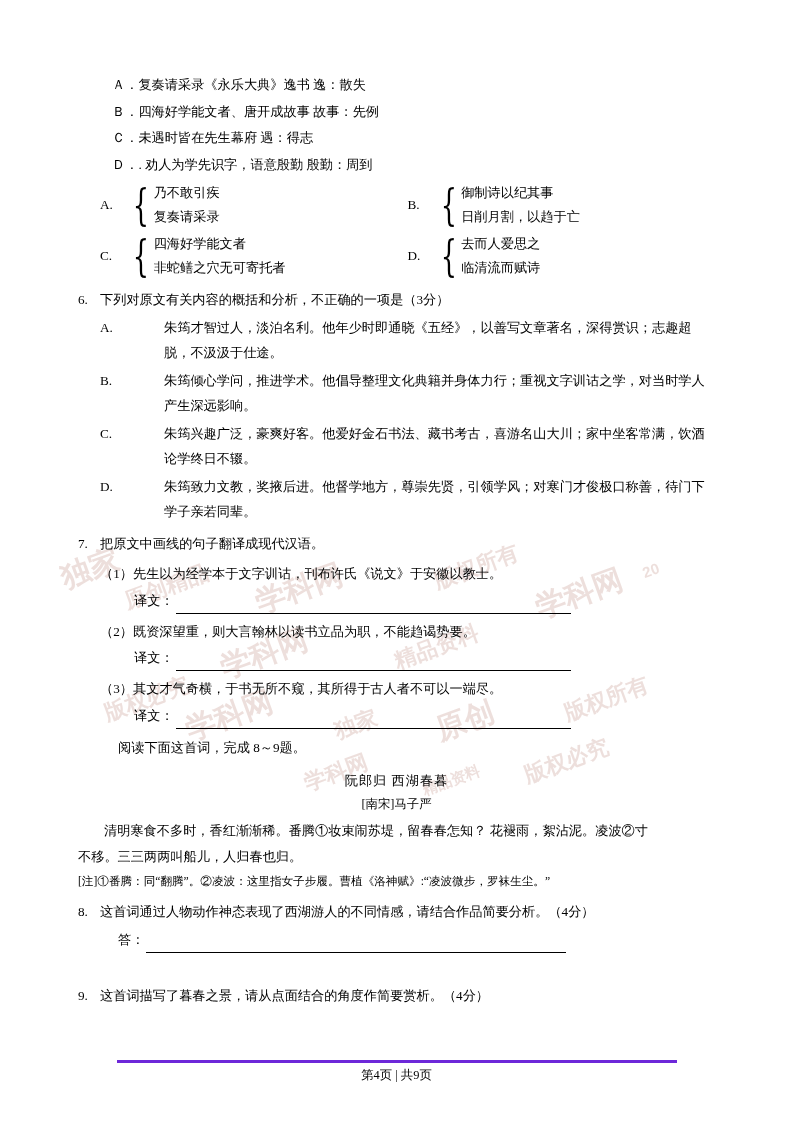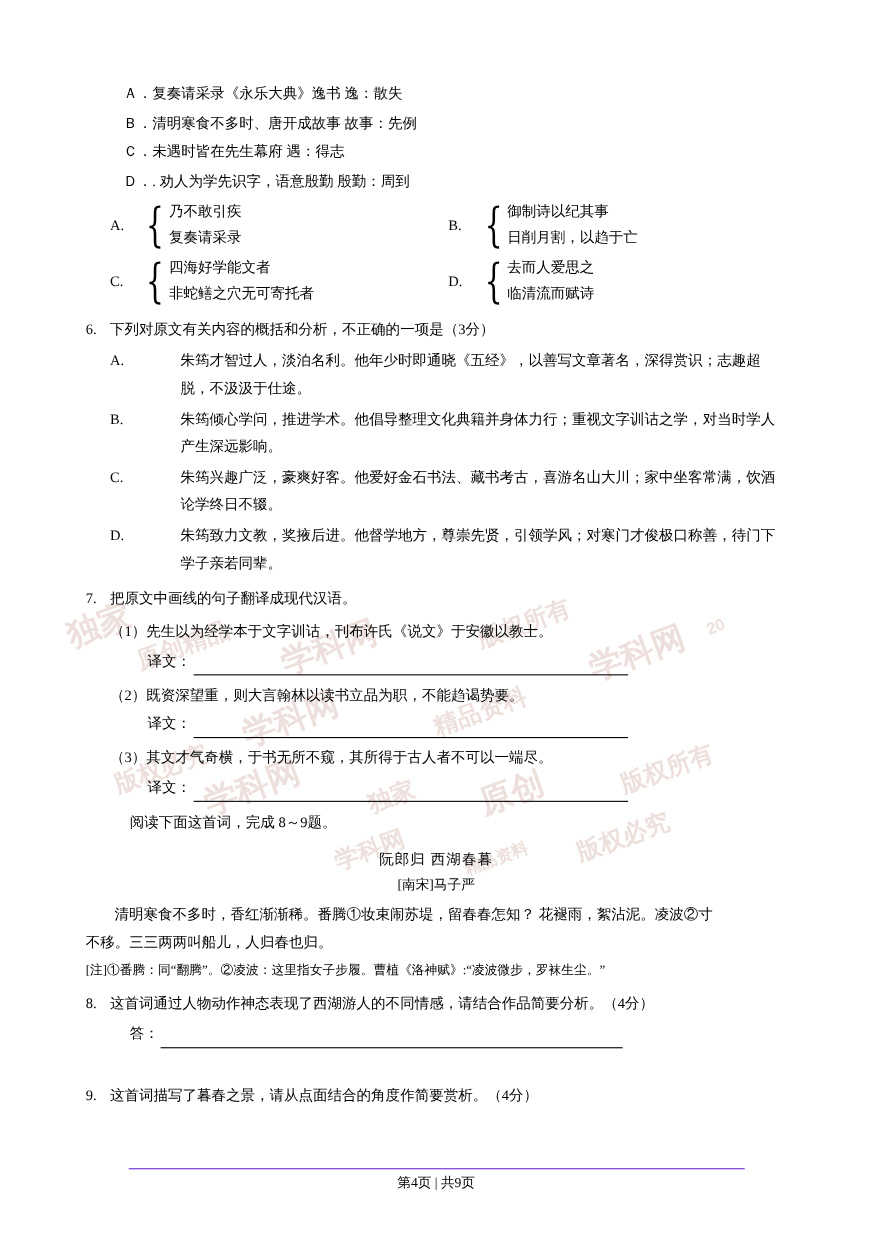--- a/index.html
+++ b/index.html
@@ -109,21 +109,20 @@
     font-family: "DejaVu Serif", serif;
     transform: scaleX(0.75) scaleY(1.25);
     color: #000;
     margin-right: 2px;
   }
   .pair-lines {
     display: flex;
     flex-direction: column;
     line-height: 1.8;
     font-size: 13.2px;
-    font-family: Liberation Mono, monospace;
   }
 
   .trans-q {
     padding-left: 22px;
     margin-top: 4px;
   }
   .ans-line {
     padding-left: 56px;
     margin: 1px 0 5px 0;
     display: flex;
@@ -169,21 +168,21 @@
     position: absolute;
     left: 0;
     bottom: 38px;
     width: 793px;
     text-align: center;
     font-size: 12.4px;
     z-index: 3;
   }
   .footer-inner {
     display: inline-block;
-    border-top: 1px solid #6d28d9;
+    border-top: 3px solid #6d28d9;
     padding: 4px 0 0 0;
     width: 560px;
   }
 </style>
 </head>
 <body>
 
 <div class="page">
 
   <div class="watermark">
@@ -202,21 +201,21 @@
     <div class="wm mid" style="left:560px; top:700px; transform: rotate(-20deg);">版权所有</div>
     <div class="wm mid" style="left:300px; top:770px; transform: rotate(-20deg);">学科网</div>
     <div class="wm sm" style="left:420px; top:782px; transform: rotate(-20deg);">精品资料</div>
     <div class="wm mid" style="left:520px; top:762px; transform: rotate(-20deg);">版权必究</div>
   </div>
 
   <div class="content">
 
     <div>
       <div class="choice-line">Ａ．复奏请采录《永乐大典》逸书    逸：散失</div>
-      <div class="choice-line">Ｂ．清明寒食不多时、唐开成故事   故事：先例</div>
+      <div class="choice-line">Ｂ．四海好学能文者、唐开成故事   故事：先例</div>
       <div class="choice-line">Ｃ．未遇时皆在先生幕府  遇：得志</div>
       <div class="choice-line">Ｄ．. 劝人为学先识字，语意殷勤  殷勤：周到</div>
     </div>
 
     <div class="pairs">
       <div class="pair-row">
         <div class="pair-cell">
           <span class="pair-letter">A.</span>
           <span class="brace">{</span>
           <span class="pair-lines">

